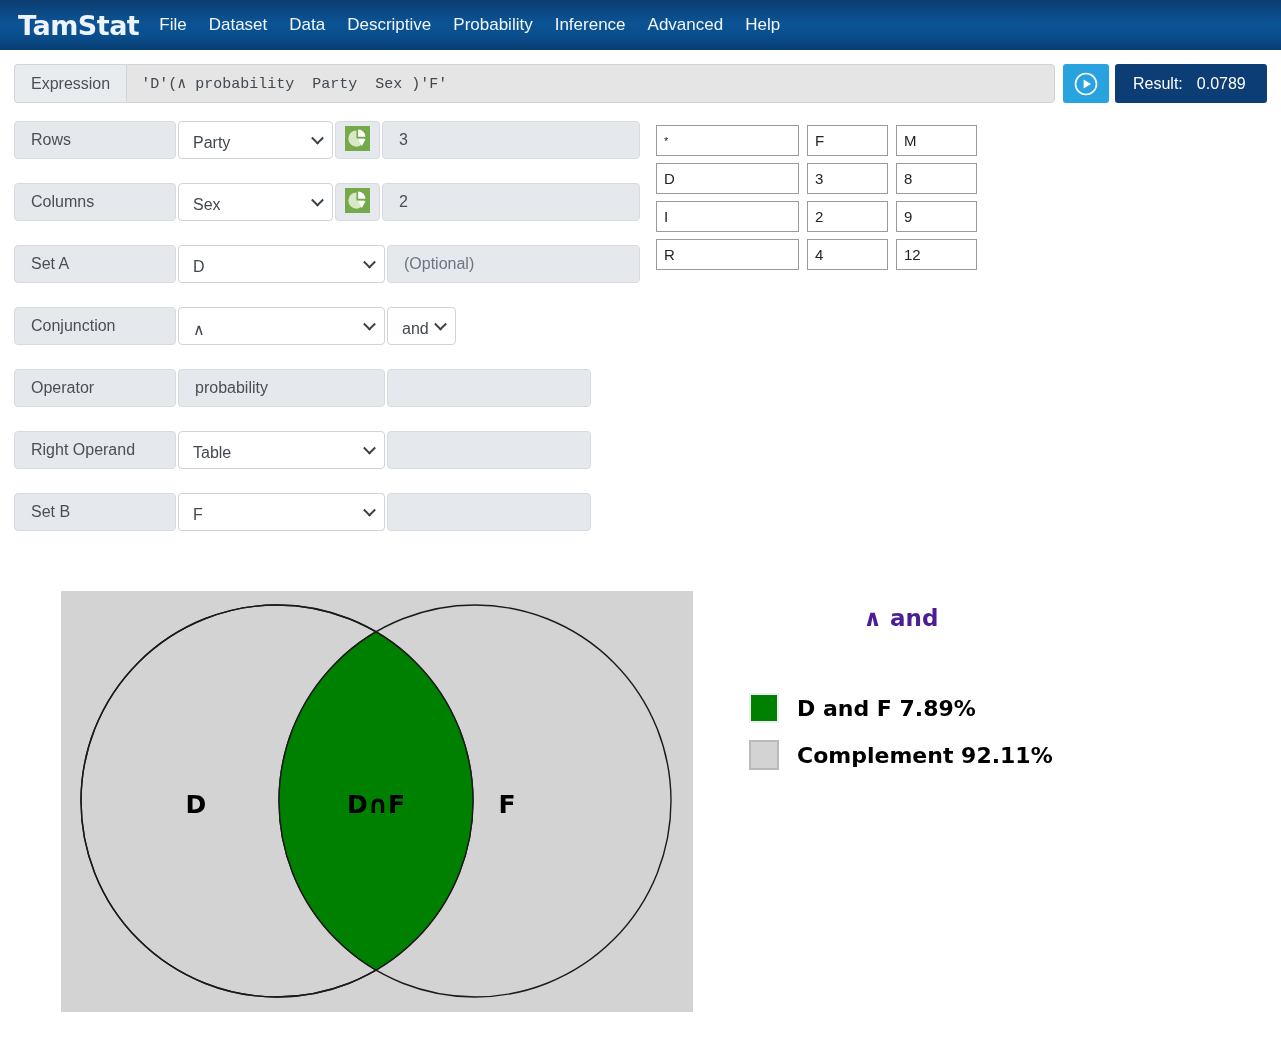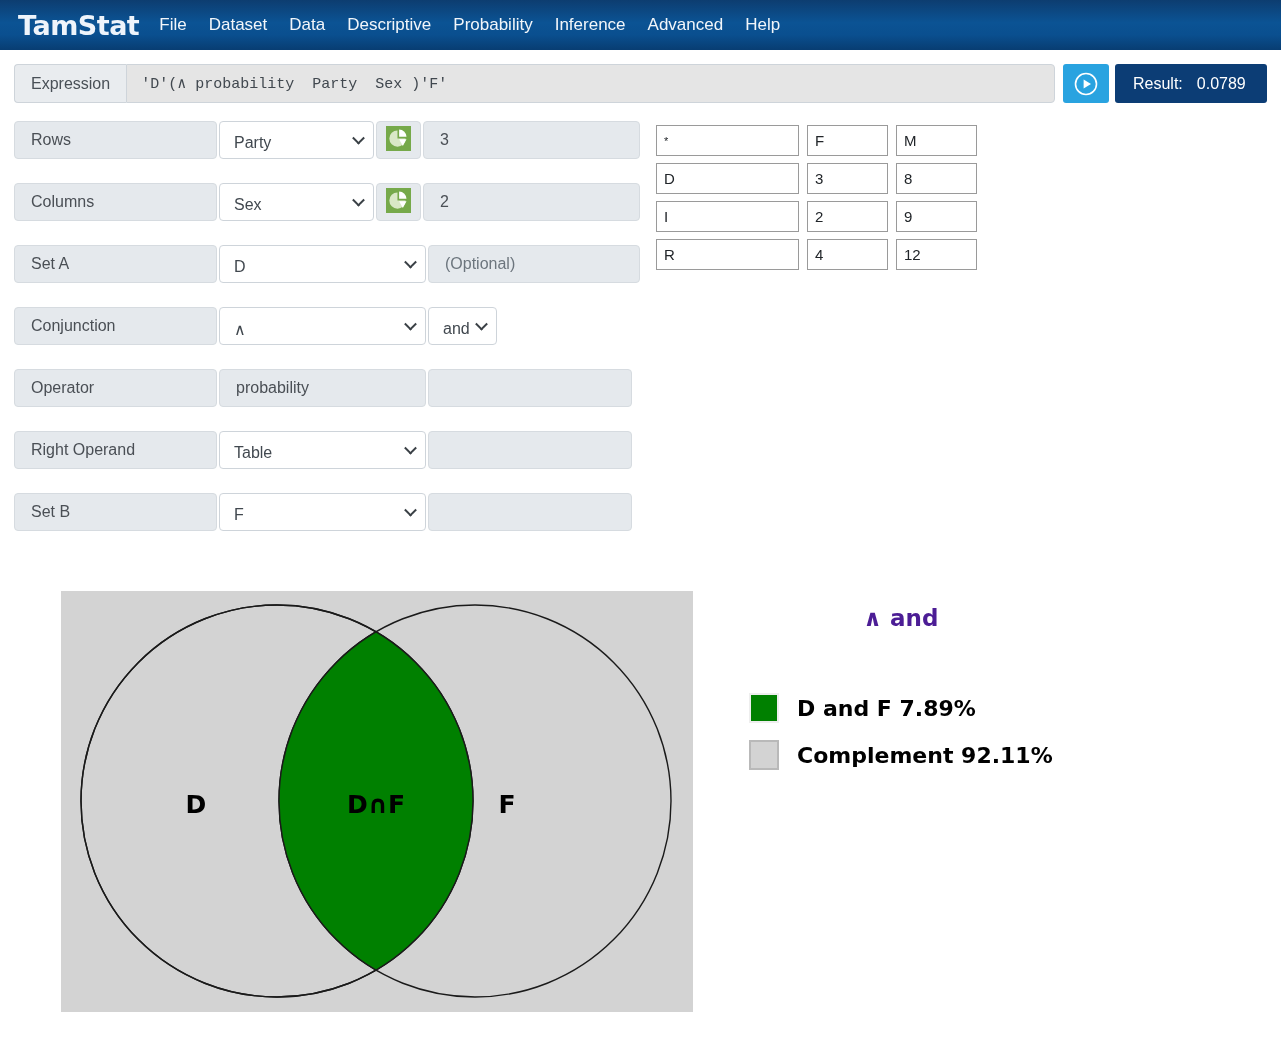--- a/index.html
+++ b/index.html
@@ -91,21 +91,21 @@
   }
 
   
   .main { display: flex; padding: 0 14px; margin-top: 18px; }
   .left-col { width: 626px; flex: none; }
   .right-col { flex: 1; padding-left: 16px; padding-top: 4px; }
 
   
   .frow { display: flex; height: 38px; margin-bottom: 24px; }
   .f-label {
-    width: 203px;
+    width: 162px;
     background: #e5e9ed;
     border: 1px solid #d6dbe0;
     border-radius: 4px;
     display: flex; align-items: center;
     padding: 0 16px;
     font-size: 16px;
     color: #4a4f55;
     white-space: nowrap;
   }
   .f-sel {

